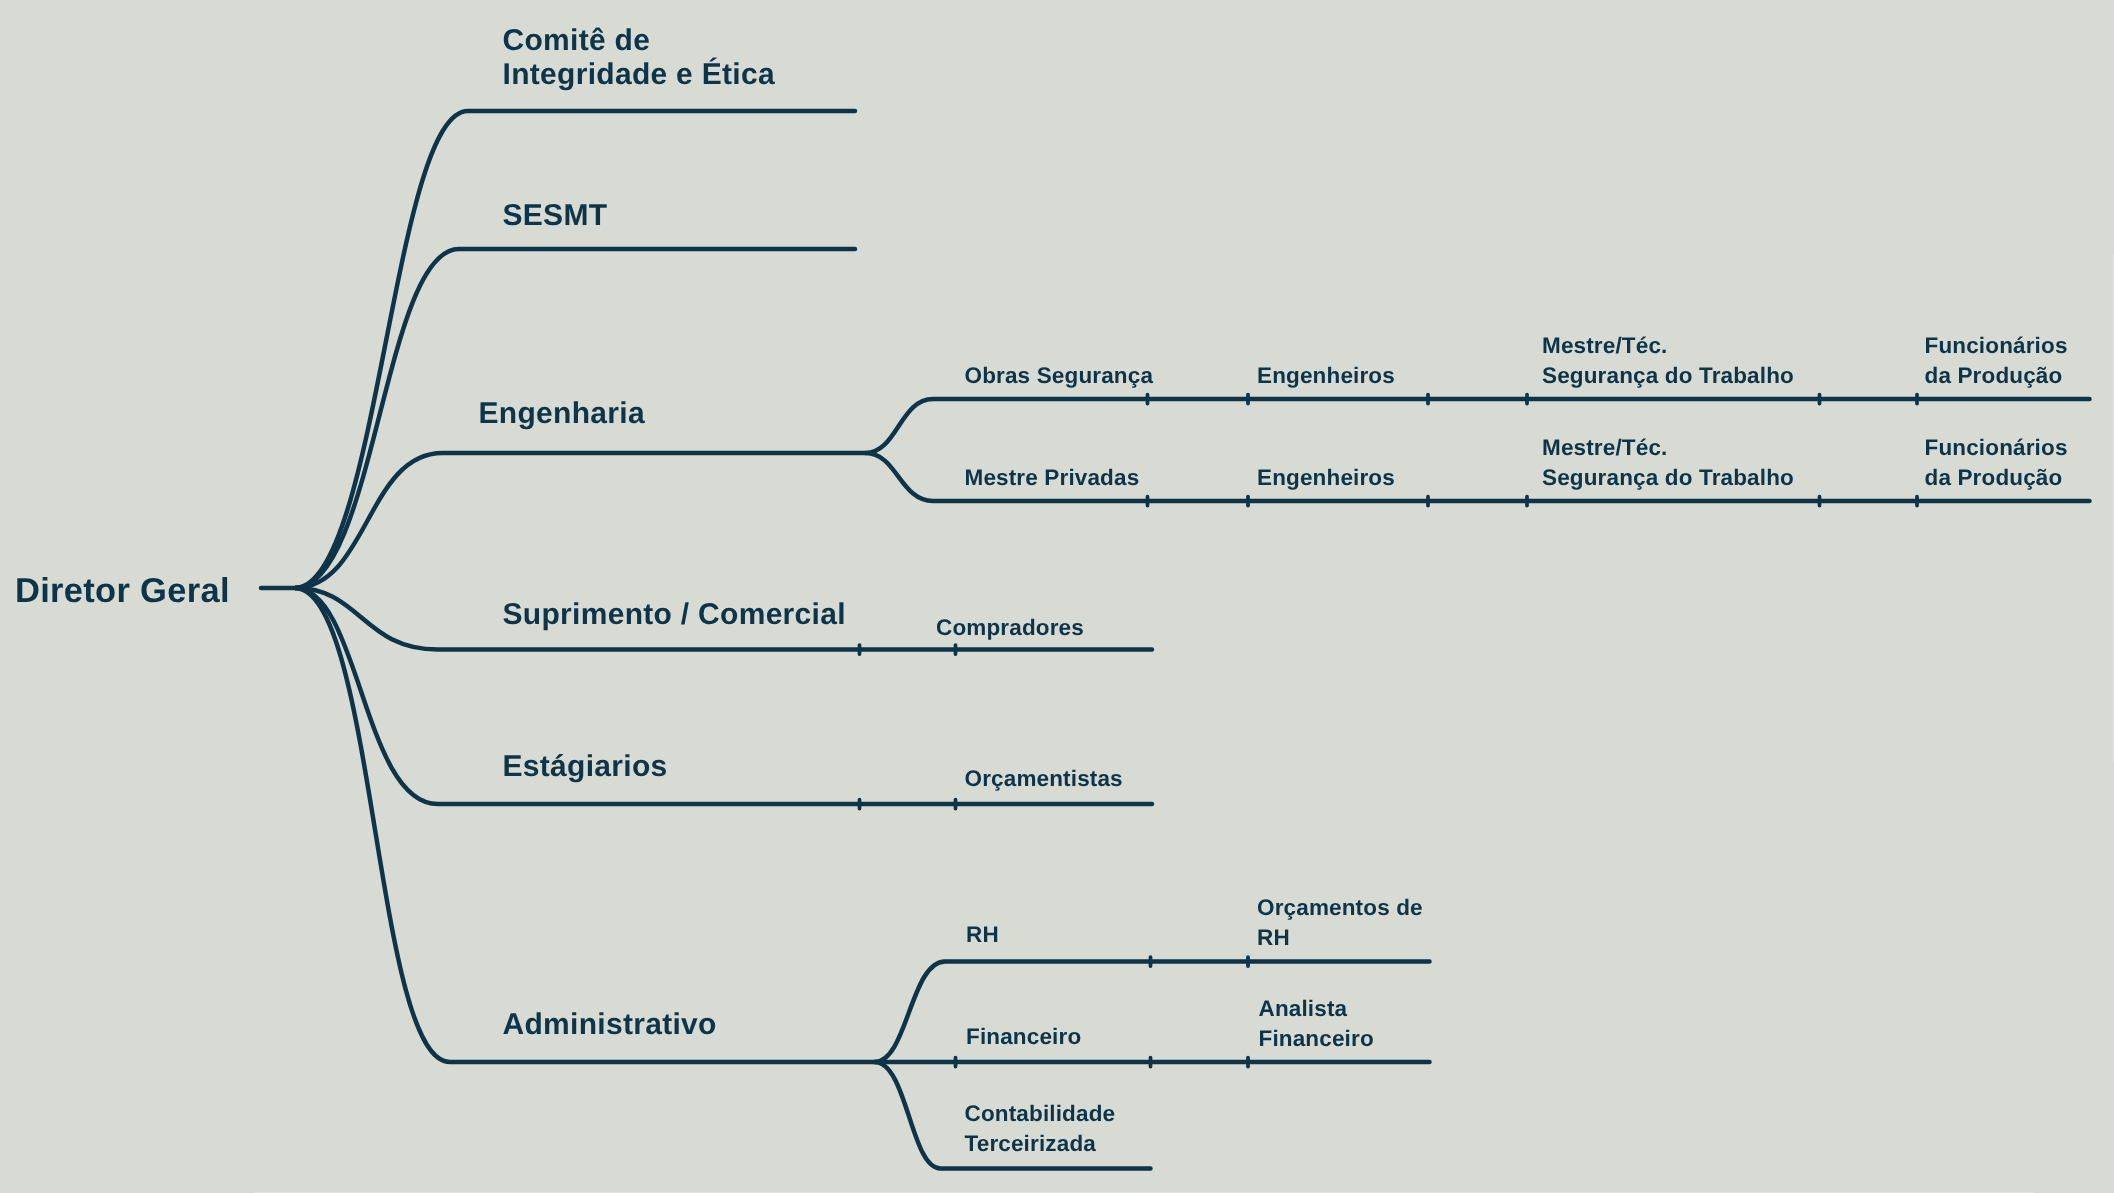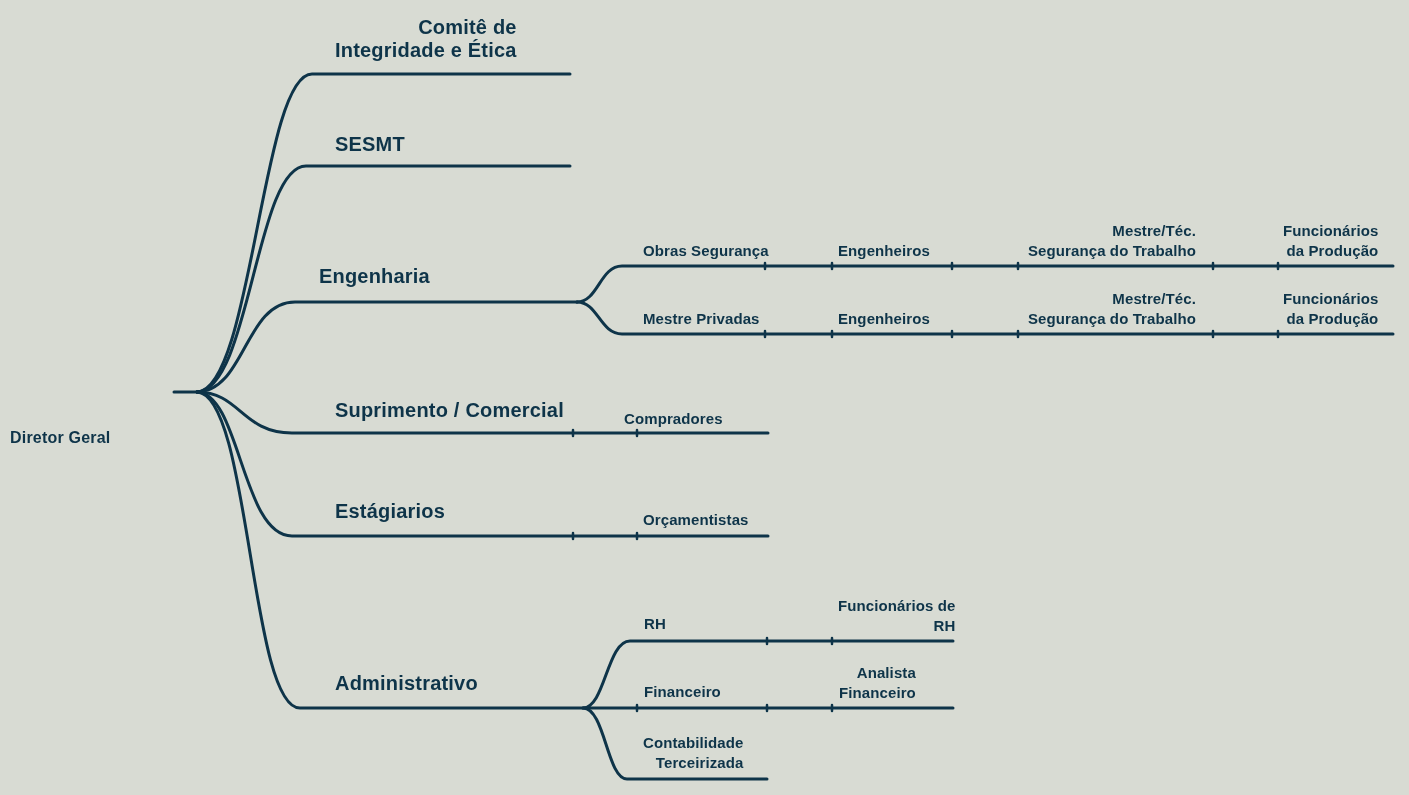--- a/index.html
+++ b/index.html
@@ -22,24 +22,23 @@
     fill:none;
     stroke-linecap:round;
   }
   .lines-svg path.ticks{stroke-width:2.5;}
   .label{
     position:absolute;
     color:var(--ink);
     font-weight:700;
     white-space:nowrap;
     letter-spacing:0.2px;
-    text-align:right;
   }
   .label .ln{display:block;}
-  .label-l{font-size:16px;line-height:25px;margin-top:44px;}
+  .label-l{font-size:23px;line-height:25px;}
   .label-m{font-size:20px;line-height:23px;}
   .label-s{font-size:15px;line-height:20px;letter-spacing:0.1px;}
 </style>
 </head>
 <body>
 
 <div class="canvas">
 
   <svg class="lines-svg" width="1409" height="795" viewBox="0 0 1409 795">
     <path d="M174 392h23"></path>
@@ -127,21 +126,21 @@
 
   <div class="label label-m" style="left:335px;top:672px">
     <span class="ln">Administrativo</span>
   </div>
 
   <div class="label label-s" style="left:644px;top:614px">
     <span class="ln">RH</span>
   </div>
 
   <div class="label label-s" style="left:838px;top:596px">
-    <span class="ln">Funcionários de</span>
+    <span class="ln">Orçamentos de</span>
     <span class="ln">RH</span>
   </div>
 
   <div class="label label-s" style="left:644px;top:682px">
     <span class="ln">Financeiro</span>
   </div>
 
   <div class="label label-s" style="left:839px;top:663px">
     <span class="ln">Analista</span>
     <span class="ln">Financeiro</span>

